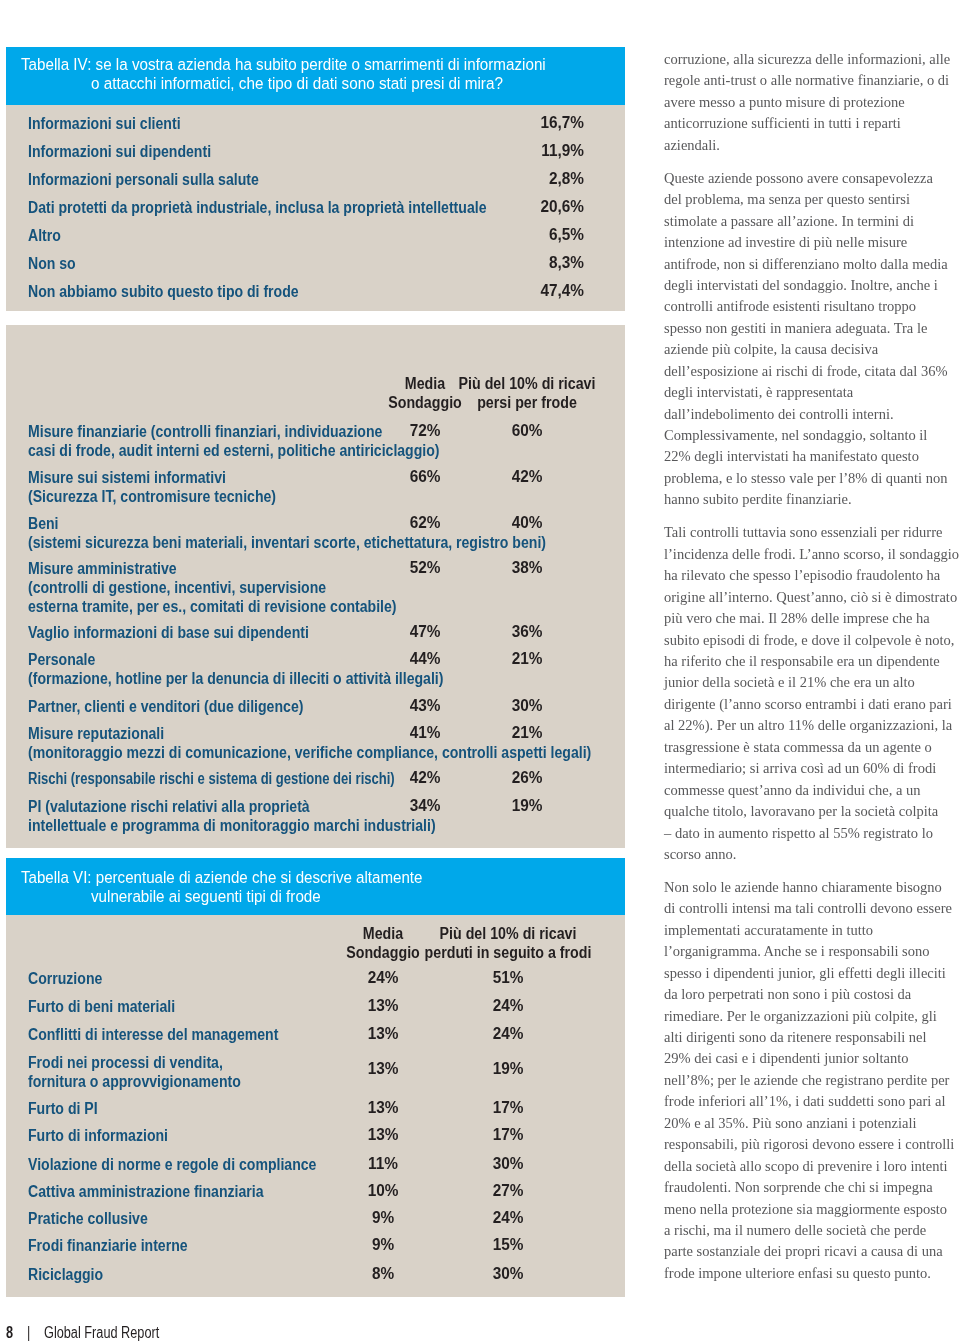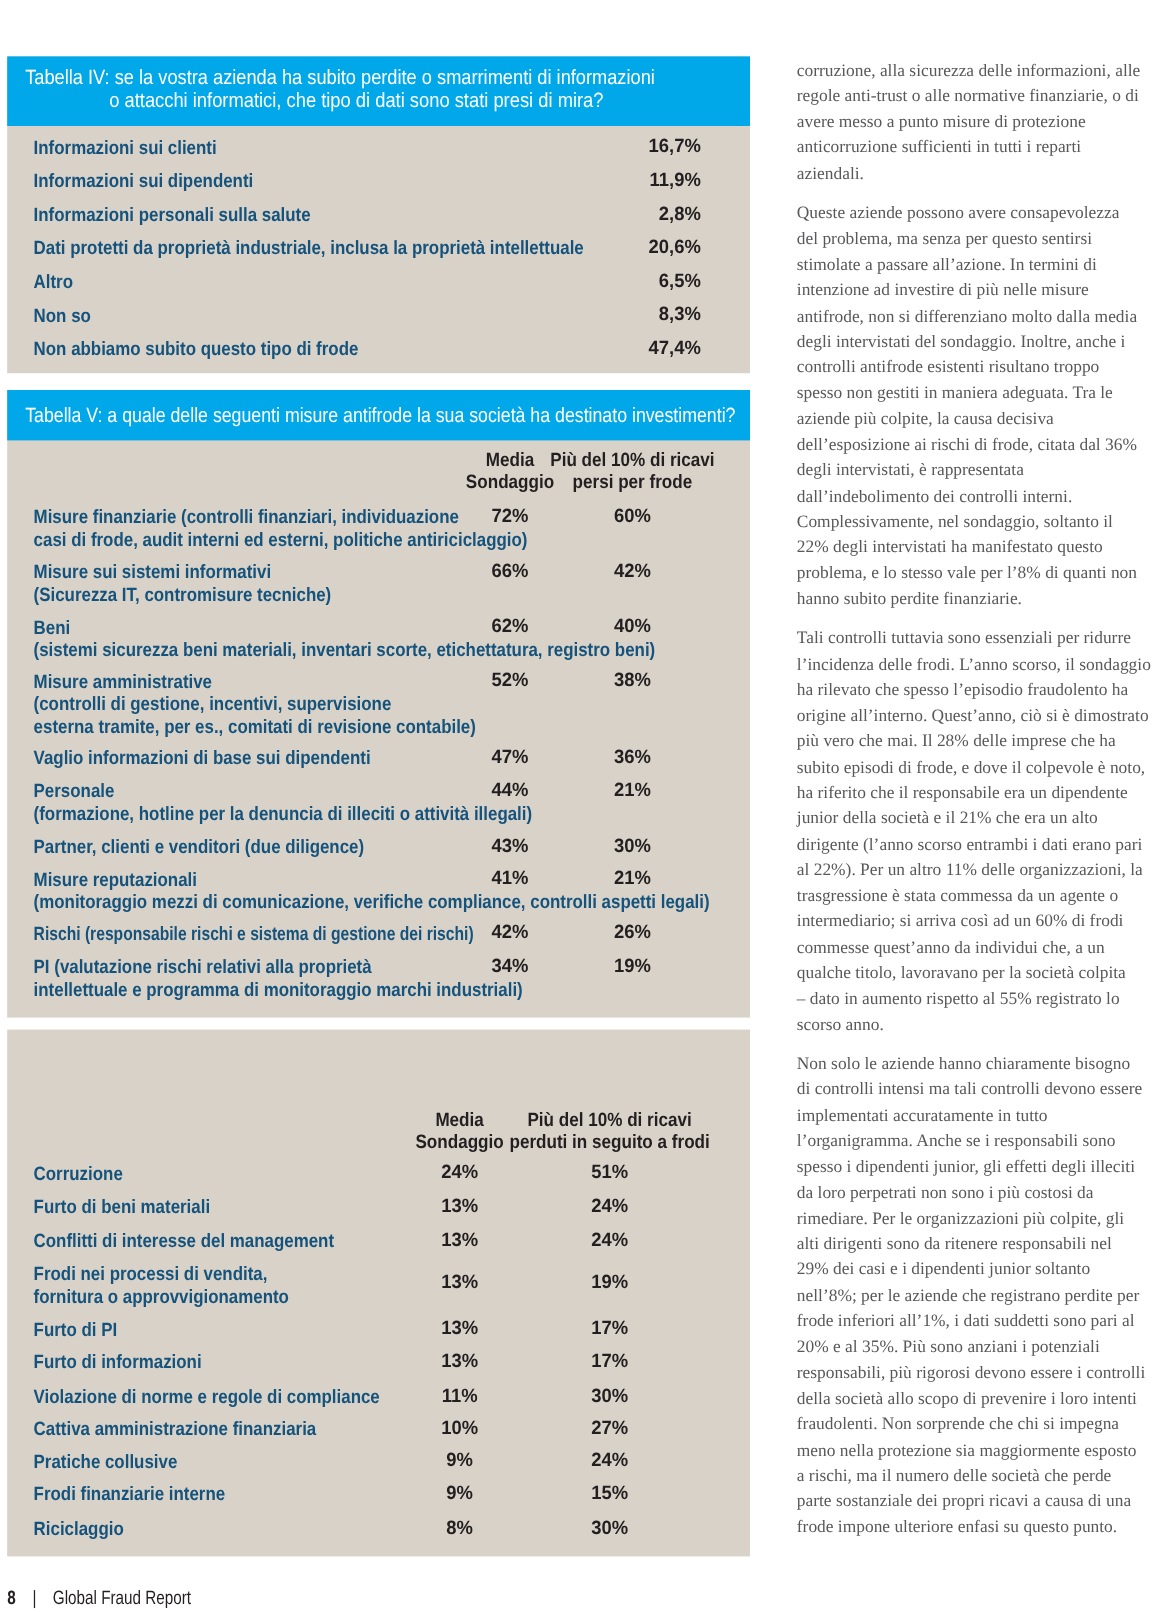--- a/index.html
+++ b/index.html
@@ -87,23 +87,20 @@
     <div>
       <span class="lbl" style="top:207.0px;">Non so</span>
       <span class="val r" style="left:478px;top:207.0px;width:100px;">8,3%</span>
     </div>
     <div>
       <span class="lbl" style="top:235.0px;">Non abbiamo subito questo tipo di frode</span>
       <span class="val r" style="left:478px;top:235.0px;width:100px;">47,4%</span>
     </div>
   </div>
   <div class="tbl" style="top:325px;height:523px;">
-    <div class="tbl-head" style="height:42px;">
-      <div class="ttl t5a" style="top:12px;">Tabella V: a quale delle seguenti misure antifrode la sua società ha destinato investimenti?</div>
-    </div>
     <span class="colhdr" style="left:298.5px;top:49.4px;width:240px;">Media</span>
     <span class="colhdr" style="left:298.5px;top:68.4px;width:240px;">Sondaggio</span>
     <span class="colhdr" style="left:400.5px;top:49.4px;width:240px;">Più del 10% di ricavi</span>
     <span class="colhdr" style="left:400.5px;top:68.4px;width:240px;">persi per frode</span>
     <div>
       <span class="lbl" style="top:96.5px;">Misure finanziarie (controlli finanziari, individuazione</span>
       <span class="lbl" style="top:115.5px;">casi di frode, audit interni ed esterni, politiche antiriciclaggio)</span>
       <span class="val" style="left:368.5px;top:96.5px;width:100px;">72%</span>
       <span class="val" style="left:470.5px;top:96.5px;width:100px;">60%</span>
     </div>
@@ -154,20 +151,24 @@
       <span class="val" style="left:470.5px;top:444.0px;width:100px;">26%</span>
     </div>
     <div>
       <span class="lbl" style="top:472.2px;">PI (valutazione rischi relativi alla proprietà</span>
       <span class="lbl" style="top:491.2px;">intellettuale e programma di monitoraggio marchi industriali)</span>
       <span class="val" style="left:368.5px;top:472.2px;width:100px;">34%</span>
       <span class="val" style="left:470.5px;top:472.2px;width:100px;">19%</span>
     </div>
   </div>
   <div class="tbl" style="top:858px;height:439px;">
+    <div class="tbl-head" style="height:57px;">
+      <div class="ttl t6a" style="top:10px;">Tabella VI: percentuale di aziende che si descrive altamente</div>
+      <div class="ttl cont t6b" style="top:29px;">vulnerabile ai seguenti tipi di frode</div>
+    </div>
     <span class="colhdr" style="left:256.8px;top:65.8px;width:240px;">Media</span>
     <span class="colhdr" style="left:256.8px;top:84.8px;width:240px;">Sondaggio</span>
     <span class="colhdr" style="left:382.0px;top:65.8px;width:240px;">Più del 10% di ricavi</span>
     <span class="colhdr" style="left:382.0px;top:84.8px;width:240px;">perduti in seguito a frodi</span>
     <div>
       <span class="lbl" style="top:111.4px;">Corruzione</span>
       <span class="val" style="left:326.8px;top:111.4px;width:100px;">24%</span>
       <span class="val" style="left:452.0px;top:111.4px;width:100px;">51%</span>
     </div>
     <div>

